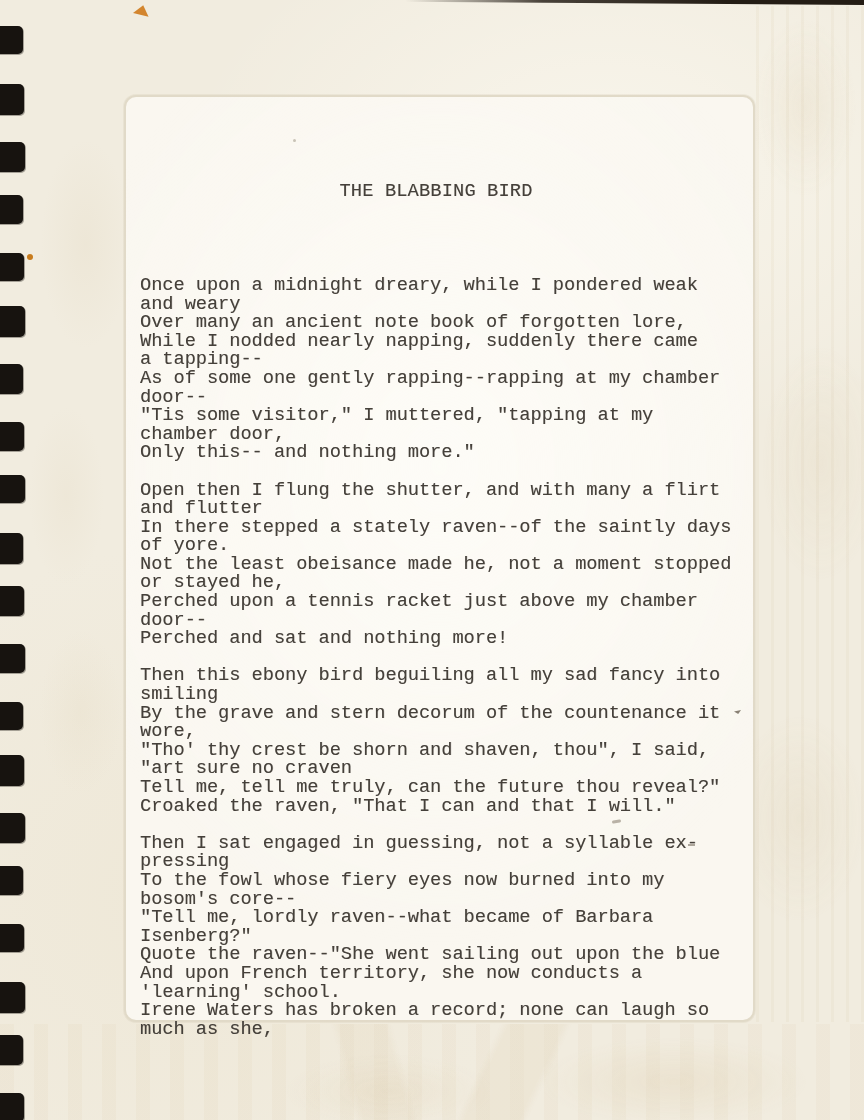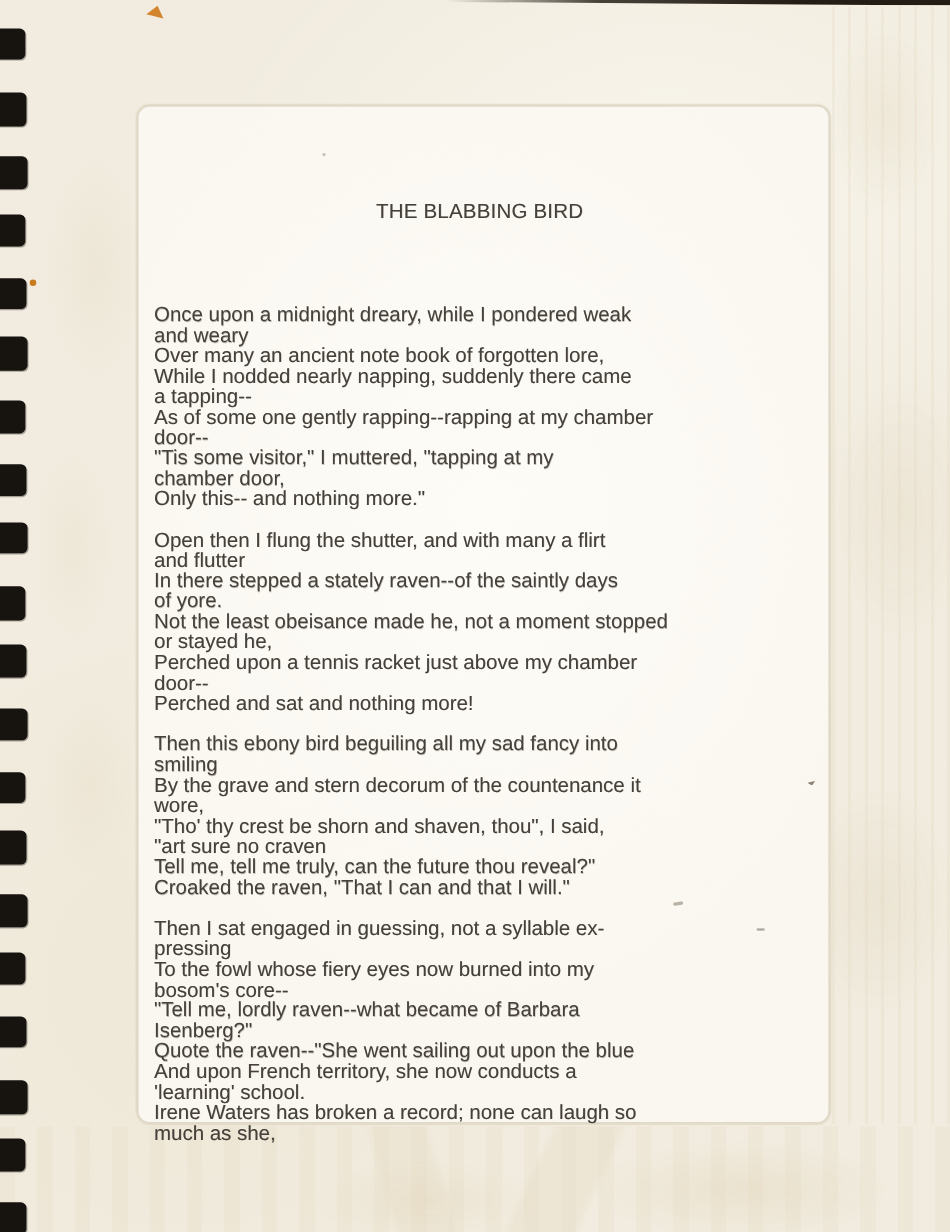--- a/index.html
+++ b/index.html
@@ -4,21 +4,21 @@
 <style>
   html,body{margin:0;padding:0;background:#e8e4d8;}
   .scan{
     position:relative;
     width:864px;height:1120px;
     overflow:hidden;
     background:
       radial-gradient(ellipse 600px 400px at 70% 15%, rgba(255,253,246,0.55), transparent 70%),
       radial-gradient(ellipse 500px 500px at 20% 80%, rgba(236,228,208,0.5), transparent 70%),
       #f1ecdf;
-    font-family:Liberation Sans, sans-serif;
+    font-family:Liberation Mono, monospace;
   }
   
   .top-edge{
     position:absolute;left:405px;top:0;width:459px;height:5px;
     background:linear-gradient(to right, rgba(42,35,27,0) 0%, rgba(42,35,27,0.85) 30%, #241d15 70%);
     clip-path:polygon(0 0,100% 0,100% 100%,0 35%);
   }
   
   .ghost{position:absolute;pointer-events:none;}
   .ghost-right{

